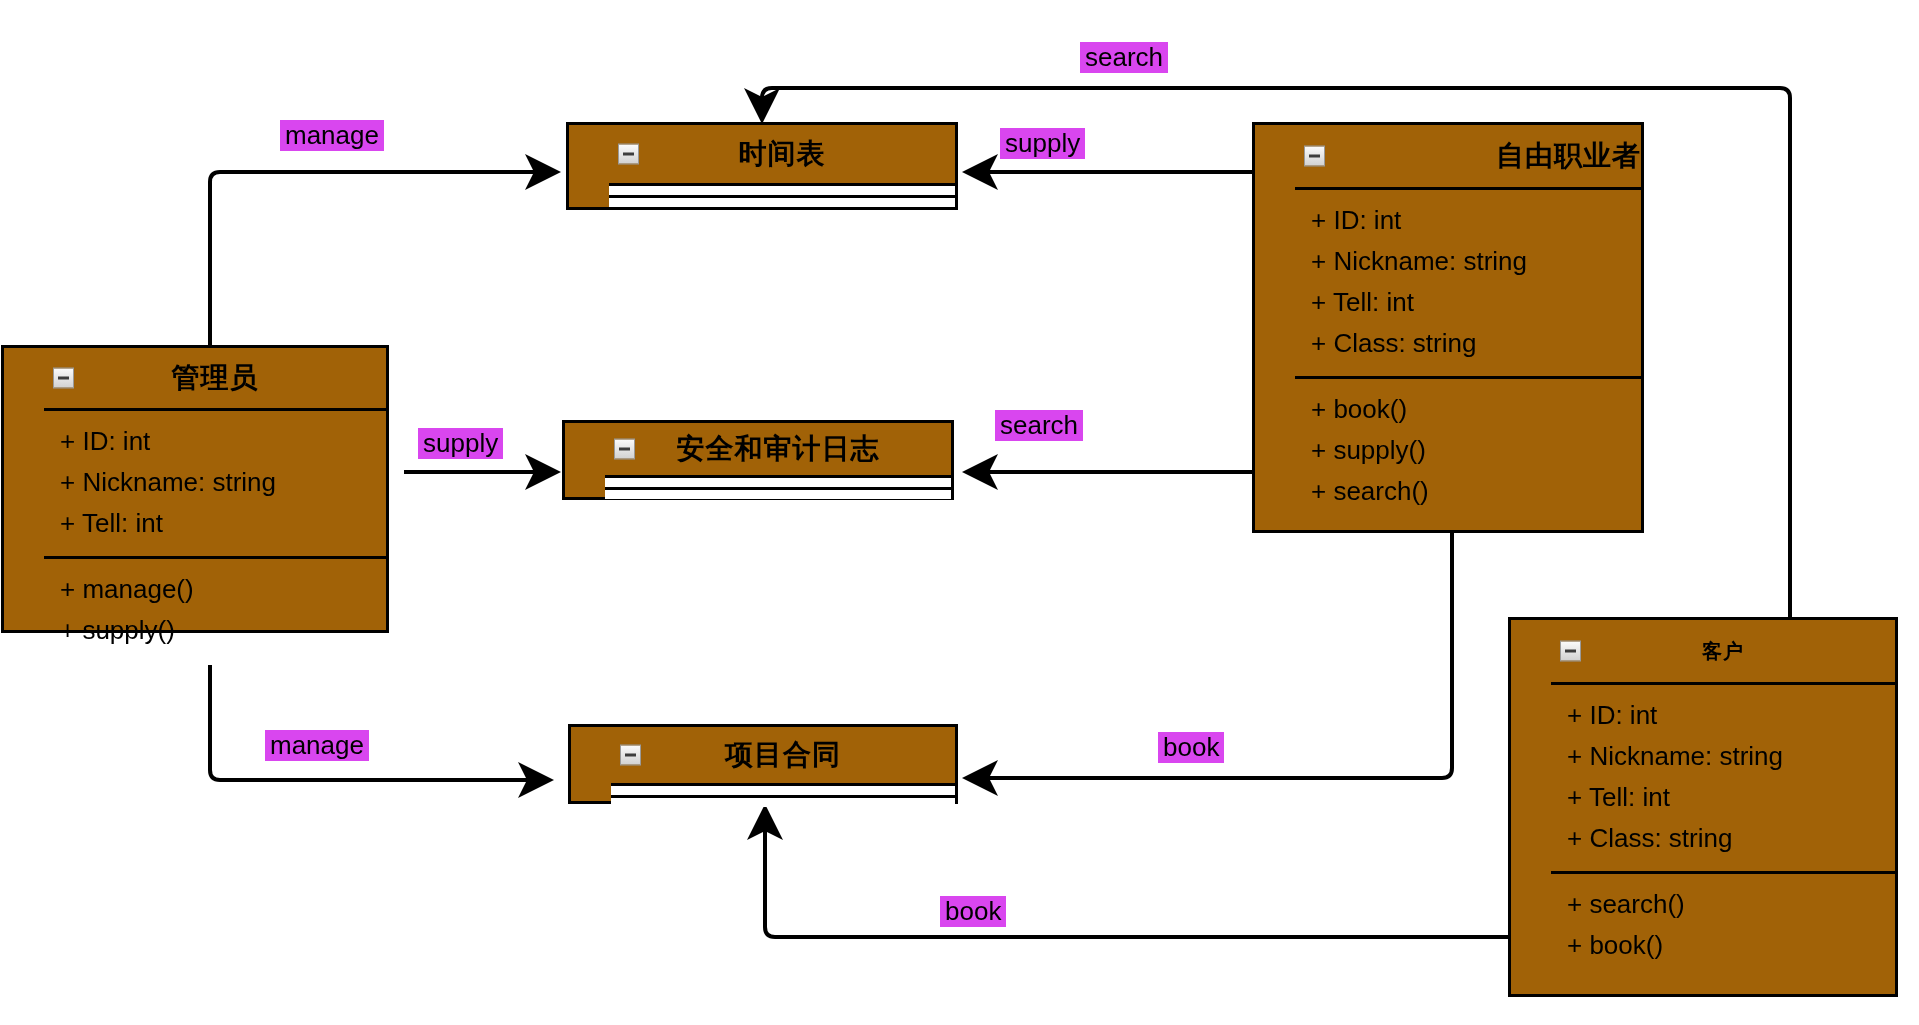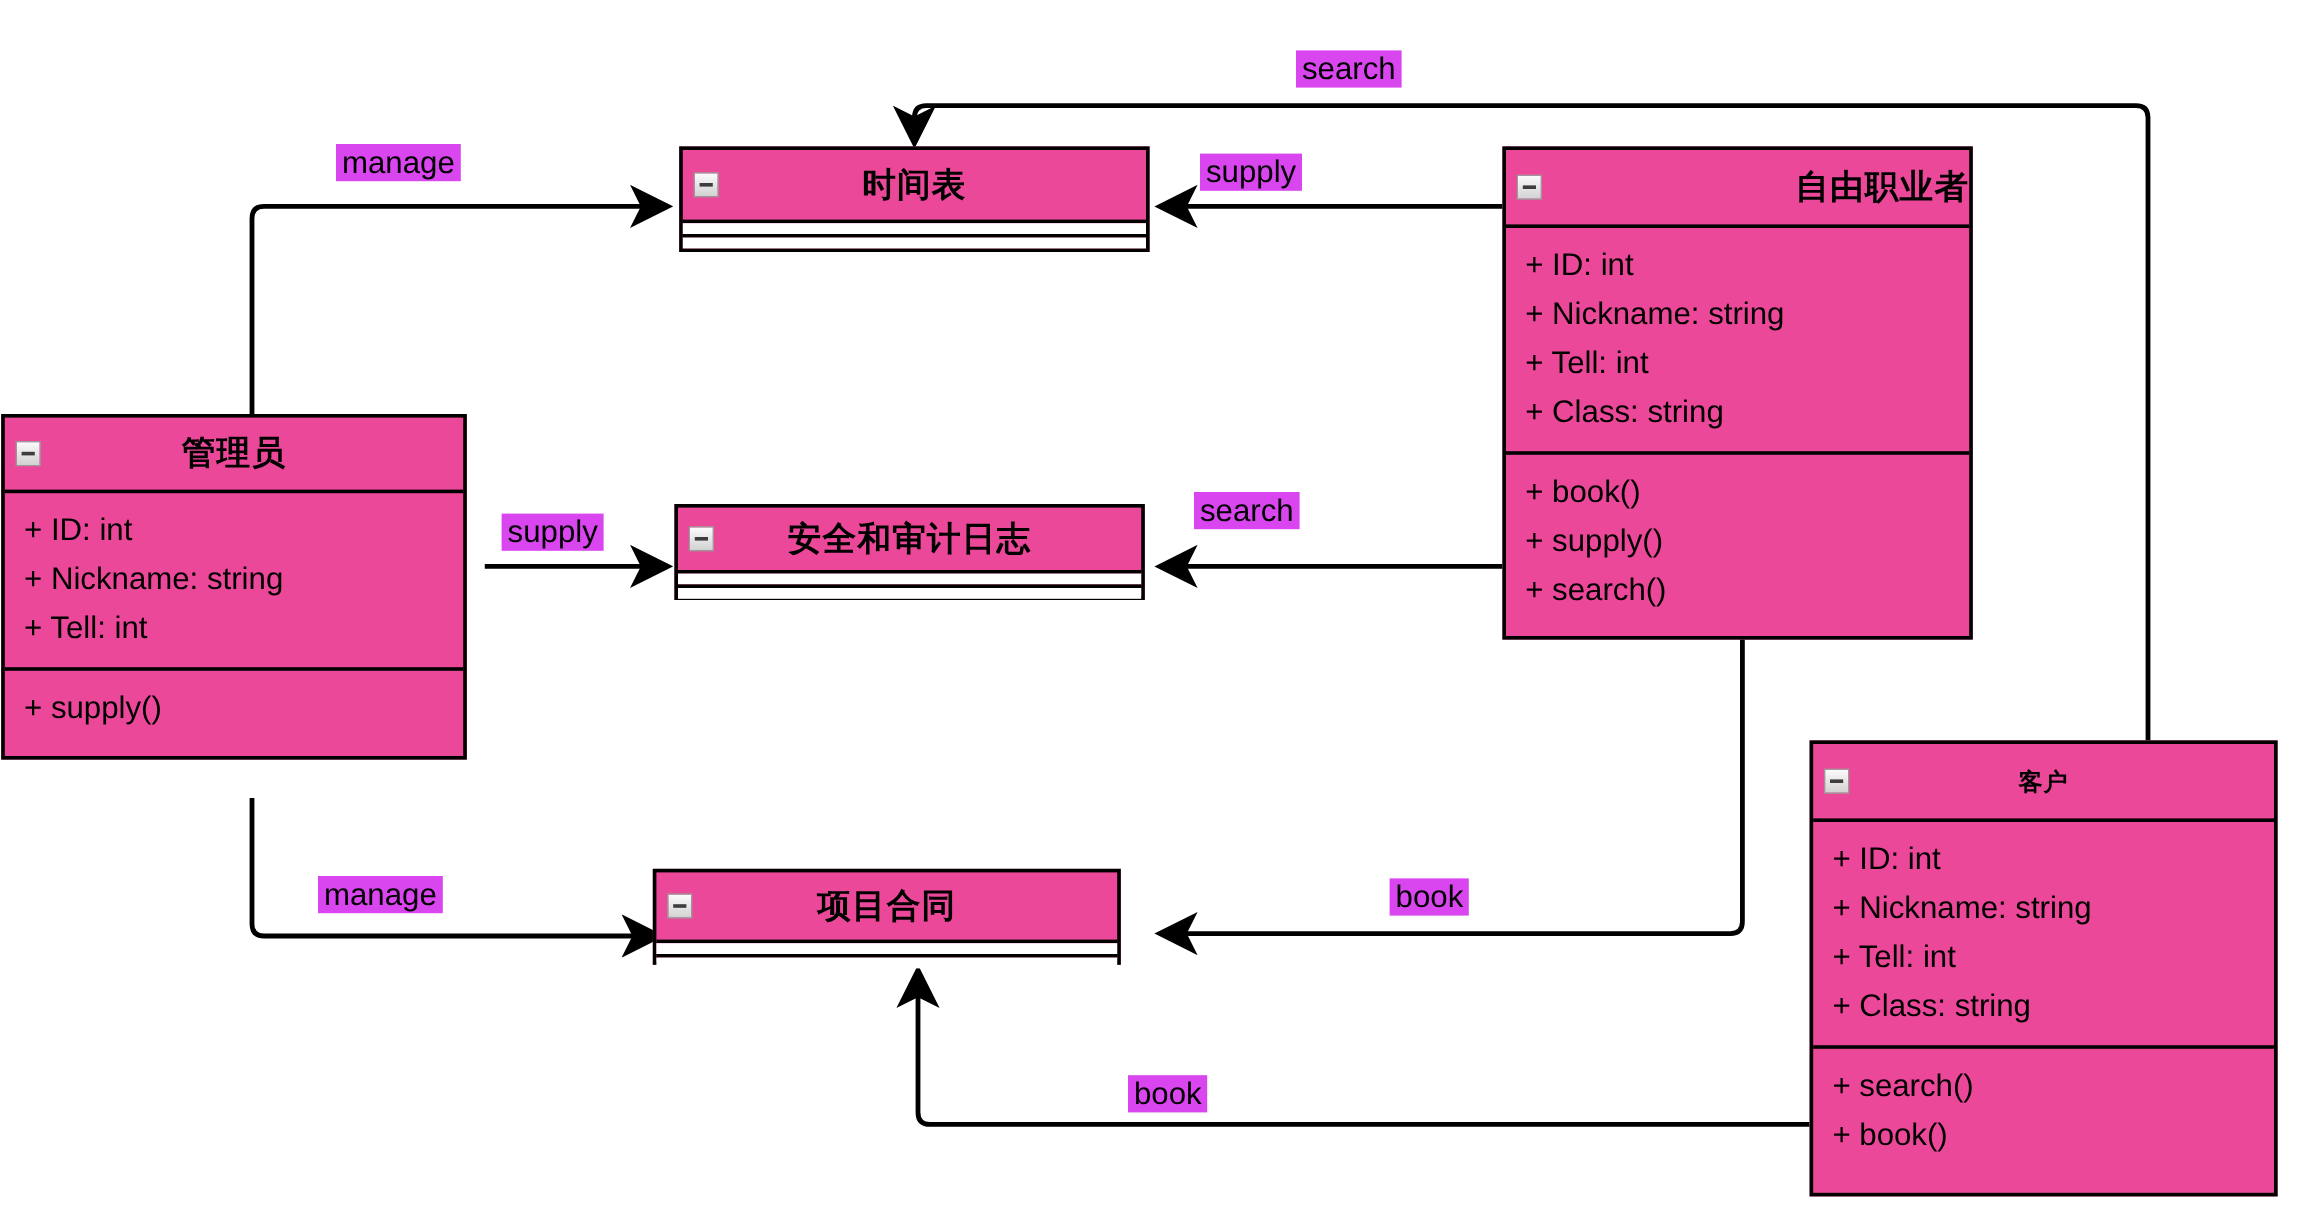--- a/index.html
+++ b/index.html
@@ -9,24 +9,25 @@
     font-family:"Liberation Sans", sans-serif;
     overflow:hidden;
     position:relative;
   }
   #canvas{position:absolute;left:0;top:0;width:1919px;height:1025px;}
   svg.edges{position:absolute;left:0;top:0;width:1919px;height:1025px;overflow:visible;}
 
   
   .uml-class{
     position:absolute;
-    background:#ec4899;
+    background:#a16207;
     border:3px solid #000000;
     box-sizing:border-box;
     z-index:5;
+    padding-left:40px;
   }
   .uml-header{
     position:relative;
     display:flex;
     align-items:center;
     justify-content:center;
     box-sizing:border-box;
   }
   .uml-title{
     font-weight:bold;
@@ -163,38 +164,39 @@
       <span class="uml-title" style="font-size:28px;">管理员</span>
     </div>
     <div class="uml-sep"></div>
     <div class="uml-compartment">
       <div class="uml-row">+ ID: int</div>
       <div class="uml-row">+ Nickname: string</div>
       <div class="uml-row">+ Tell: int</div>
     </div>
     <div class="uml-sep"></div>
     <div class="uml-compartment">
+      <div class="uml-row">+ manage()</div>
       <div class="uml-row">+ supply()</div>
     </div>
   </div>
 
   <div class="uml-class" style="left:562px; top:420px; width:392px; height:80px;">
     <div class="uml-header" style="height:52px;">
       <span class="collapse-icon">
           <i></i>
         </span>
       <span class="uml-title" style="font-size:28px;">安全和审计日志</span>
     </div>
     <div class="uml-sep"></div>
     <div class="thin-strip"></div>
     <div class="uml-sep"></div>
     <div class="thin-strip"></div>
   </div>
 
-  <div class="uml-class" style="left:544px; top:724px; width:390px; height:80px;">
+  <div class="uml-class" style="left:568px; top:724px; width:390px; height:80px;">
     <div class="uml-header" style="height:56px;">
       <span class="collapse-icon">
           <i></i>
         </span>
       <span class="uml-title" style="font-size:28px;">项目合同</span>
     </div>
     <div class="uml-sep"></div>
     <div class="thin-strip"></div>
     <div class="uml-sep"></div>
     <div class="thin-strip"></div>

